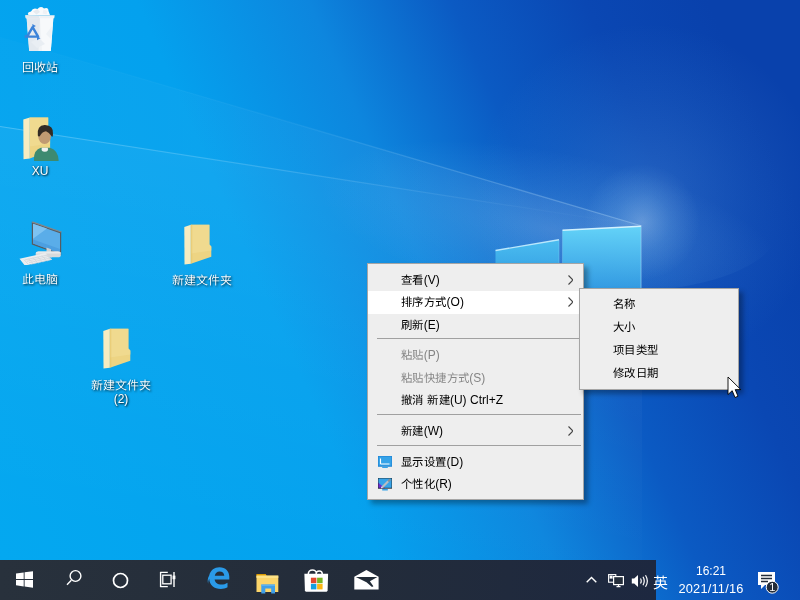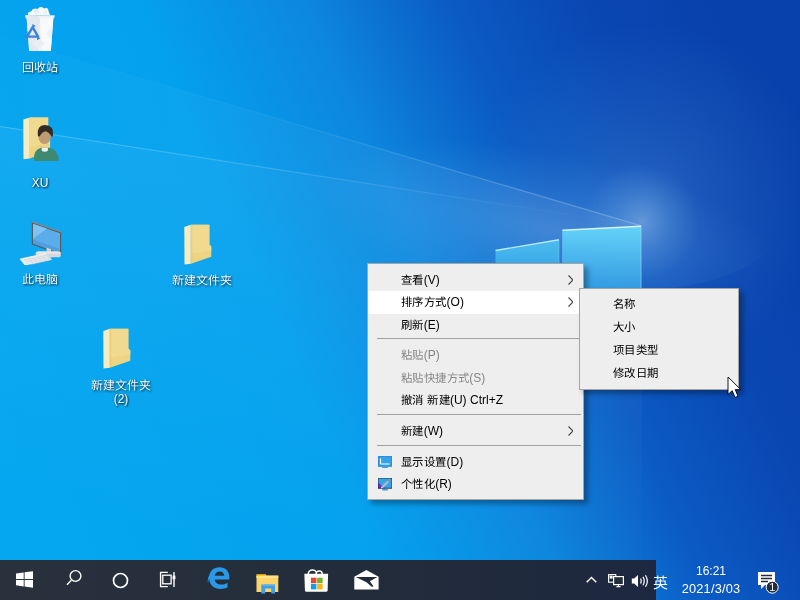--- a/index.html
+++ b/index.html
@@ -187,21 +187,21 @@
 <div class="icon" style="left:2px;top:115px">
       <div><svg width="38" height="46" viewBox="0 0 38 46">
 <path d="M2.3 4.6 L8.8 2.4 L8.8 43.4 L2.5 44.2 Z" fill="#f6ecc1"></path>
 <path d="M8.8 2.4 L27.2 2.4 L27.2 23.2 L29.1 25 L29.1 35.4 L8.8 43.4 Z" fill="#edd483"></path>
 <path d="M8.8 2.4 L27.2 2.4 L27.2 23.2 L29.1 25 L29.1 28.5 L8.8 31.5 Z" fill="#f0da92" opacity="0.85"></path>
 <path d="M13 45.8 q-0.8 -10.5 6.8 -13 l9.2 0 q8.4 2.6 8.7 13 q-6.2 3.4 -12.4 3.4 q-7.2 0 -12.3 -3.4" fill="#3d8a70"></path>
 <path d="M20.8 32.8 l6 0 q1.2 4 -3 4 q-4.2 0 -3 -4" fill="#eef1f0"></path>
 <ellipse cx="23.6" cy="21.3" rx="6.4" ry="7.6" fill="#c09a72"></ellipse>
 <path d="M16.8 20.5 q-1 -10.8 7.2 -10.5 q8.8 0.3 8 9.2 q-0.3 4 -1.4 2 q-1.8 -3.4 -5.6 -5 q-3.8 0.6 -5.6 4 q-1.3 2.6 -2.6 0.3" fill="#332b24"></path>
 </svg></div>
-      <div class="lbl" style="margin-top:12px">XU</div>
+      <div class="lbl" style="margin-top:0">XU</div>
     </div>
 <div class="icon" style="left:2px;top:221px">
       <div><svg width="44" height="44" viewBox="0 0 44 44">
 <path d="M13.8 0.8 L43.2 11 L43.2 34.2 L13.8 23.6 Z" fill="#575c61"></path>
 <path d="M13.8 0.8 L15 0.6 L44 10.7 L43.2 11.5 L13.8 1.6 Z" fill="#83888d"></path>
 <path d="M15 2.7 L42 12.2 L42 32.6 L15 22.6 Z" fill="#5aade9"></path>
 <path d="M15 2.7 L29 7.6 L15 17.8 Z" fill="#85c7f3" opacity="0.85"></path>
 <path d="M15 22.6 L42 32.6 L42 28 L15 18.4 Z" fill="#4698dd" opacity="0.7"></path>
 <path d="M28.5 26.5 l4.5 1.7 0 5.2 -4.5 -1.7 Z" fill="#cdd0d3"></path>
 <path d="M20.5 30.5 l19.5 0 q2.8 0 2.8 2.3 l0 1.4 q0 2 -2.8 2 l-19.5 0 q-2.8 0 -2.8 -2.3 l0 -1.2 q0 -2.2 2.8 -2.2" fill="#d6d9db"></path>
@@ -433,21 +433,21 @@
 <rect x="5.6" y="2.6" width="9.8" height="8" fill="#242d3a" stroke="#fff" stroke-width="1.2"></rect>
 <path d="M8.5 12.6 L12.5 12.6 M10.5 10.8 L10.5 12.4" stroke="#fff" stroke-width="1.2"></path>
 </svg>
 <svg class="abs" style="left:631px;top:14px" width="17" height="14" viewBox="0 0 17 14">
 <path d="M0.8 4.5 L3.2 4.5 L7 1 L7 13 L3.2 9.5 L0.8 9.5 Z" fill="#fff"></path>
 <path d="M9.5 4.5 q1.5 2.5 0 5 M12 2.8 q2.5 4.2 0 8.4 M14.5 1.2 q3.7 5.8 0 11.6" stroke="#fff" stroke-width="1.2" fill="none"></path>
 </svg>
 <span class="abs" style="left:653px;top:13.5px;color:#fff"><svg class="c s15" viewBox="0 -880 1000 1000">
           <use href="#g82f1"></use>
         </svg></span>
-<div id="clock">16:21<br><span style="font-size:12.8px;letter-spacing:0.2px">2021/3/03</span></div>
+<div id="clock">16:21<br><span style="font-size:12.8px;letter-spacing:0.2px">2021/11/16</span></div>
 <svg class="abs" style="left:757px;top:11px" width="22" height="23" viewBox="0 0 22 23">
 <path d="M1 1 L18 1 L18 14 L8 14 L4 18 L4 14 L1 14 Z" fill="#fff"></path>
 <path d="M4 4.5 L15 4.5 M4 7.5 L15 7.5 M4 10.5 L11 10.5" stroke="#242d3a" stroke-width="1.4"></path>
 <circle cx="15.2" cy="16.2" r="6" fill="#242d3a" stroke="#fff" stroke-width="1"></circle>
 <text x="15.2" y="20" text-anchor="middle" font-size="11" fill="#fff" font-family="Liberation Sans">1</text>
 </svg>
 </div>
 
 <svg class="abs" style="left:727px;top:376px" width="15" height="23" viewBox="0 0 15 23">
 <path d="M1 1 L1 18.5 L5.2 14.7 L8 21.5 L11 20.2 L8.2 13.6 L13.8 13.6 Z" fill="#fff" stroke="#000" stroke-width="0.9"></path>

